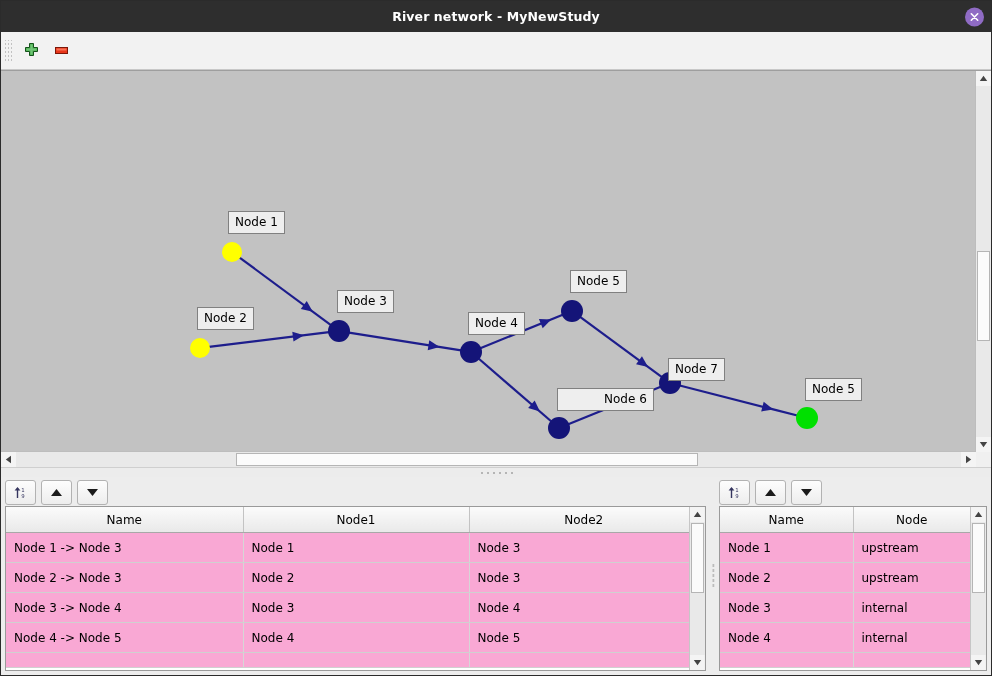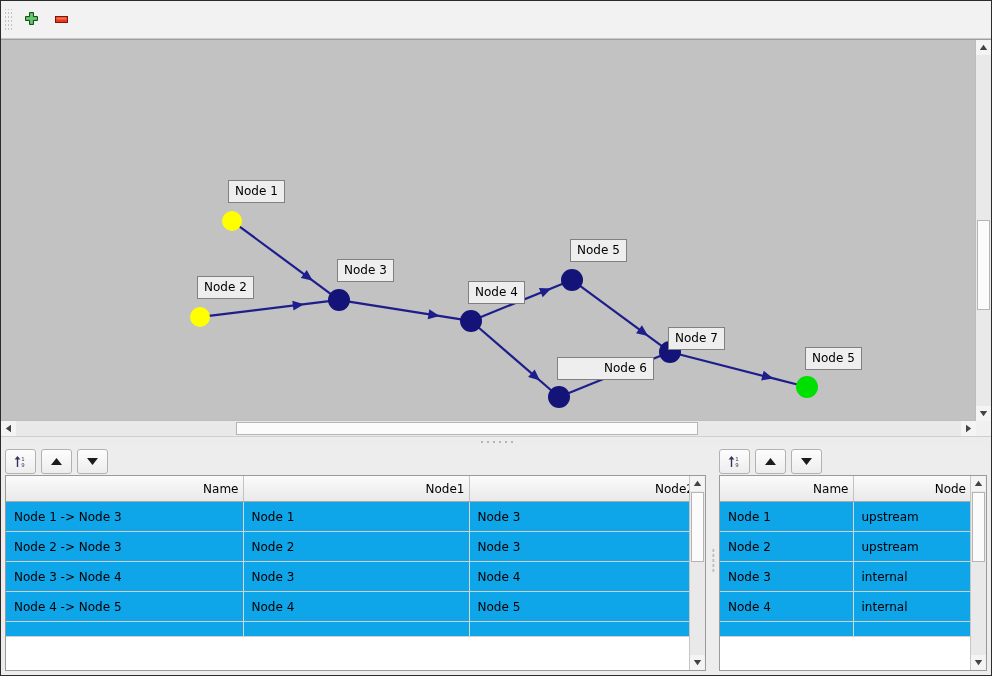--- a/index.html
+++ b/index.html
@@ -130,39 +130,47 @@
     flex:1 1 auto;margin:0 4px 4px 4px;
     border:1px solid #9a9a9a;background:#ffffff;
     display:flex;position:relative;overflow:hidden;min-height:0;
   }
   .table-scrollarea{flex:1 1 auto;overflow:hidden;position:relative;min-width:0;}
   table.grid{border-collapse:collapse;width:100%;table-layout:fixed;}
   table.grid th{
     background:linear-gradient(#fbfbfb,#e9e9e9);
     border-right:1px solid #c3c3c3;border-bottom:1px solid #a8a8a8;
     font-weight:normal;font-size:12px;height:25px;padding:0 4px;
-    text-align:right;color:#000;
+    text-align:center;color:#000;
   }
   table.grid th:last-child{border-right:none;}
   table.grid td{
     border-right:1px solid #d6d6d6;border-bottom:1px solid #d0d0d0;
     height:29px;padding:0 8px;font-size:12px;color:#000;
-    background:#0ea5e9;white-space:nowrap;overflow:hidden;margin-left:36px;
+    background:#f9a8d4;white-space:nowrap;overflow:hidden;margin-left:36px;
   }
   table.grid td:last-child{border-right:none;}
   table.grid tr.partial td{height:14px;}
   .tbl-vscroll{
     flex:0 0 15px;background:#f0f0f0;border-left:1px solid #c6c6c6;position:relative;
   }
 </style>
 </head>
 <body>
 
 <div class="window">
 
+  <div class="titlebar">
+    <span class="title">River network - MyNewStudy</span>
+    <div class="close-btn">
+      <svg width="11" height="11" viewBox="0 0 11 11">
+        <path d="M2.3 2.3 L8.7 8.7 M8.7 2.3 L2.3 8.7" stroke="#ffffff" stroke-width="1.6" stroke-linecap="round"></path>
+      </svg>
+    </div>
+  </div>
 
   <div class="toolbar">
     <div class="grip"></div>
     <div class="tb-btn">
       <svg width="17" height="17" viewBox="0 0 17 17">
         <path d="M6.5 1.5 h4 v4 h4 v4 h-4 v4 h-4 v-4 h-4 v-4 h4 z" fill="#4caf50" stroke="#14521a" stroke-width="1"></path>
         <path d="M7.5 2.5 h2 v4 h4 v2 h-4 v4 h-2 v-4 h-4 v-2 h4 z" fill="#86d08c" opacity=".65"></path>
       </svg>
     </div>
     <div class="tb-btn">

